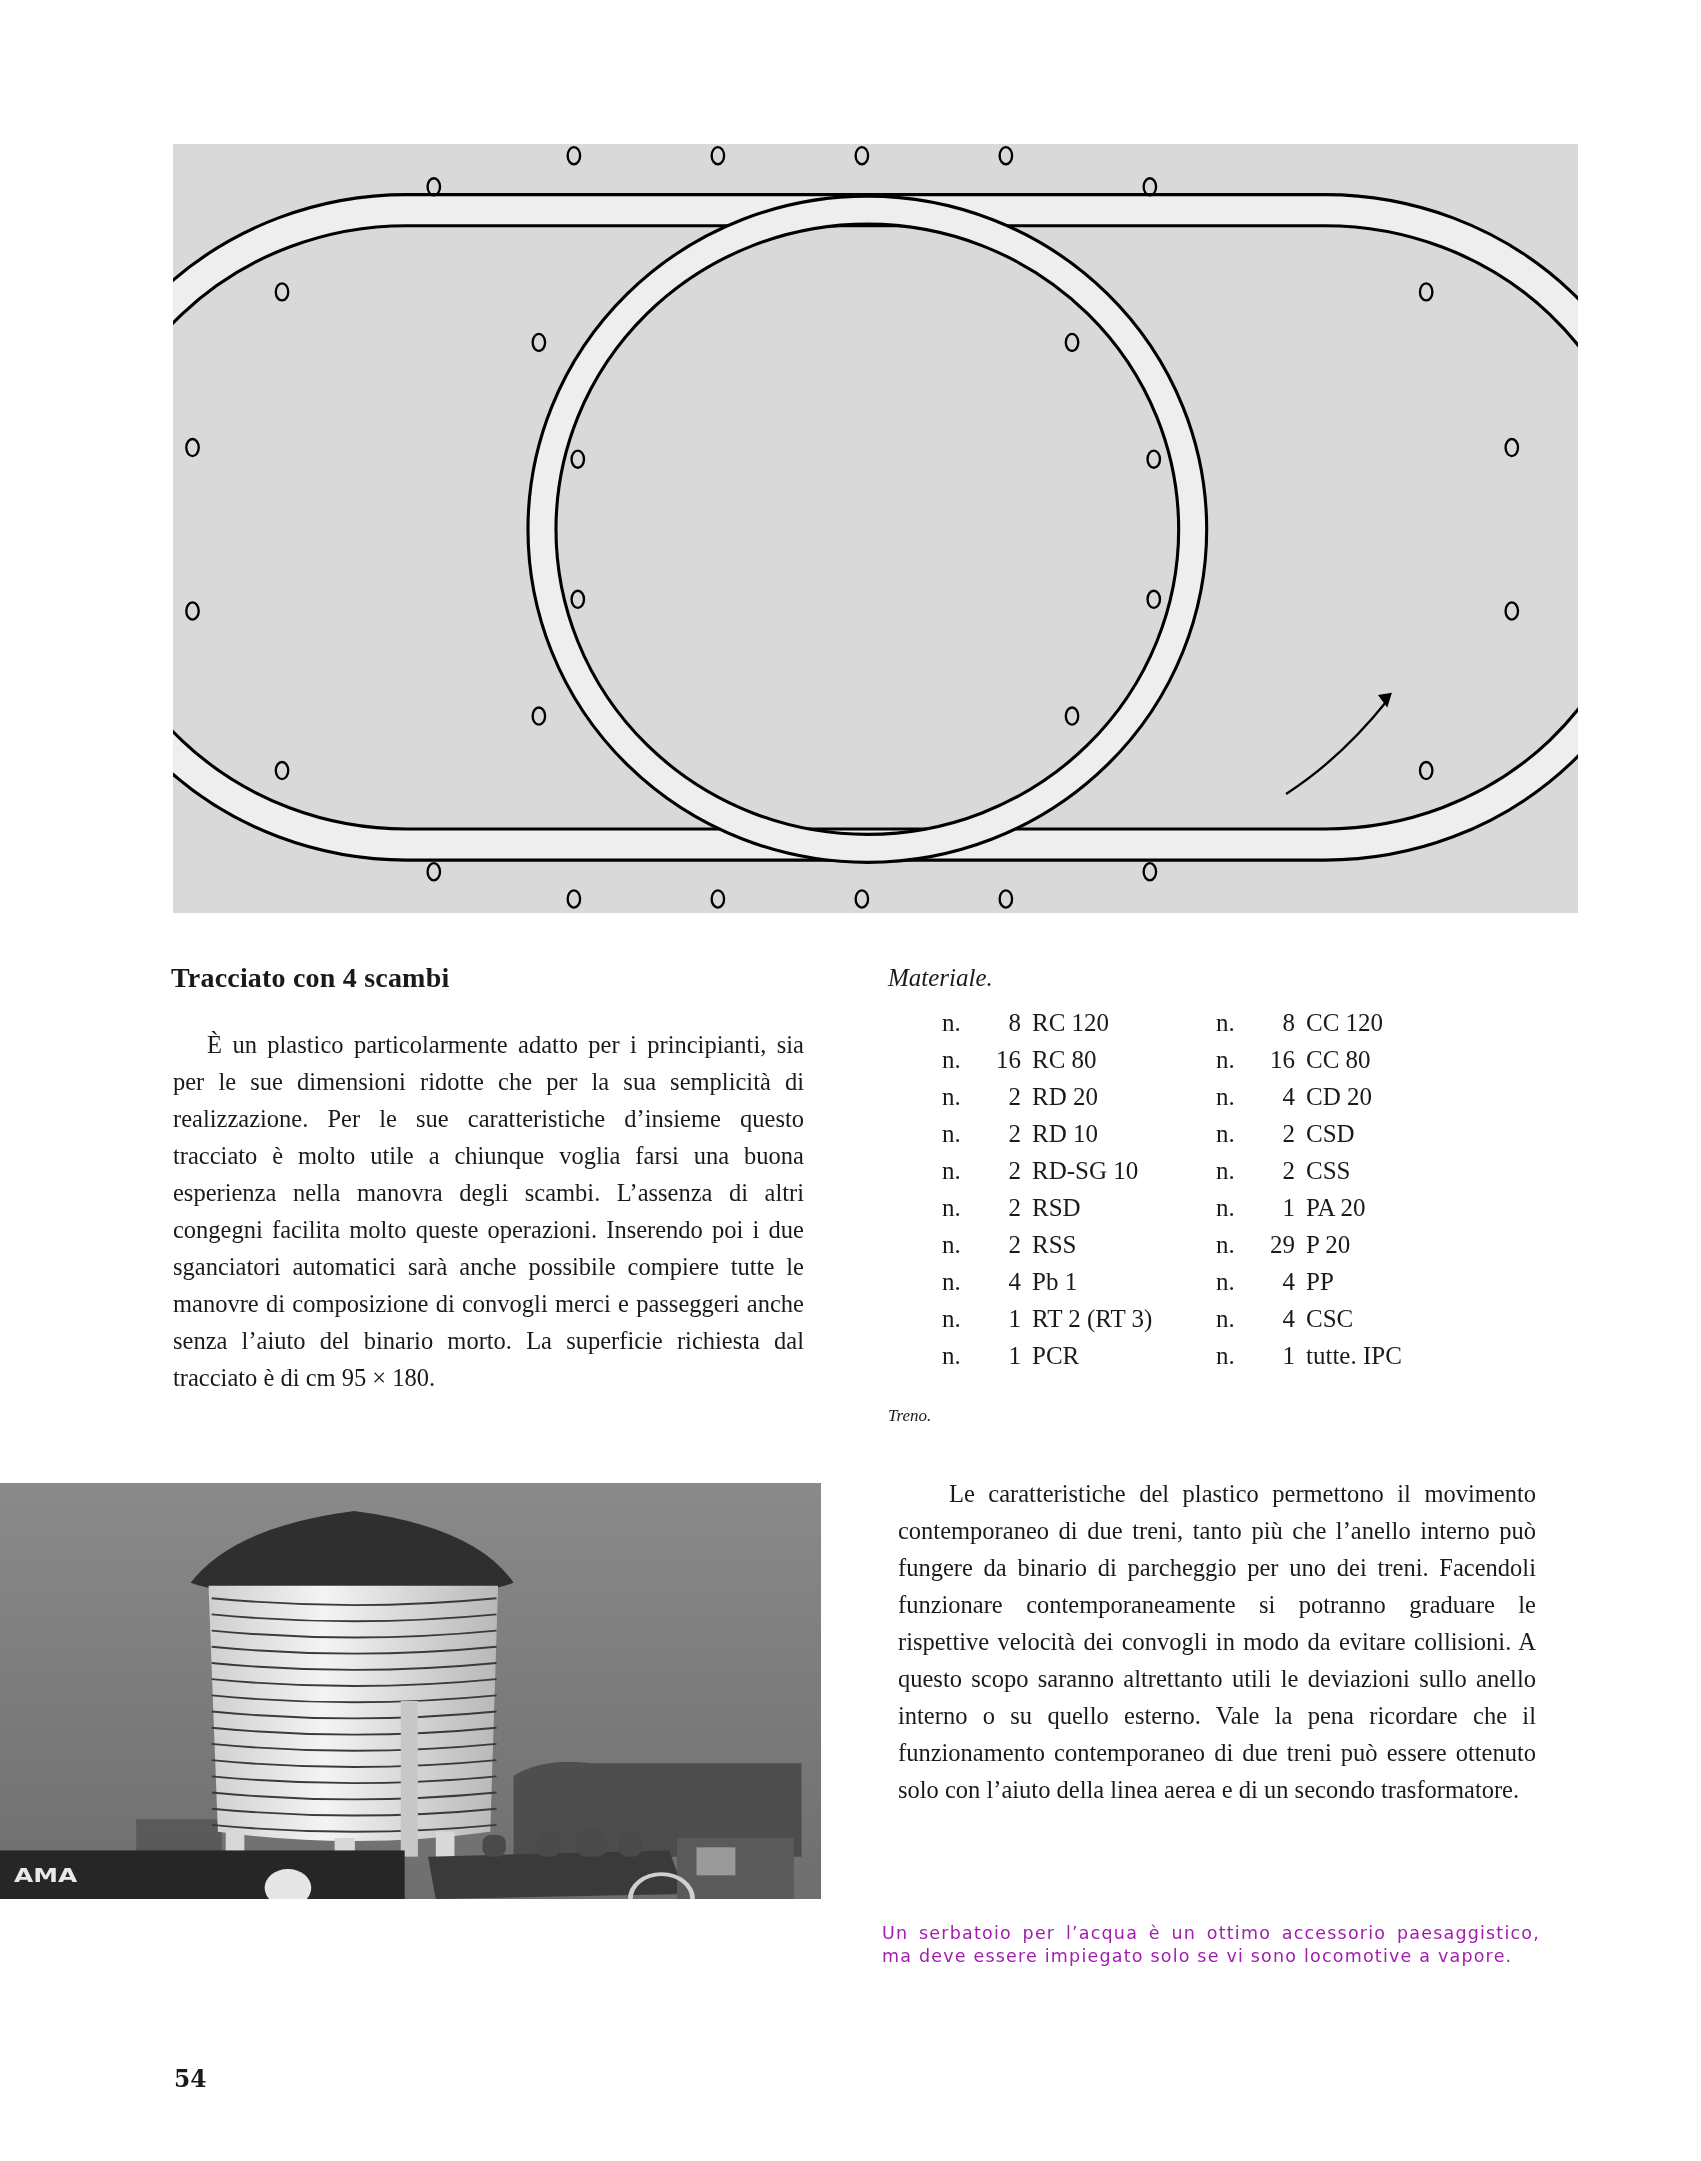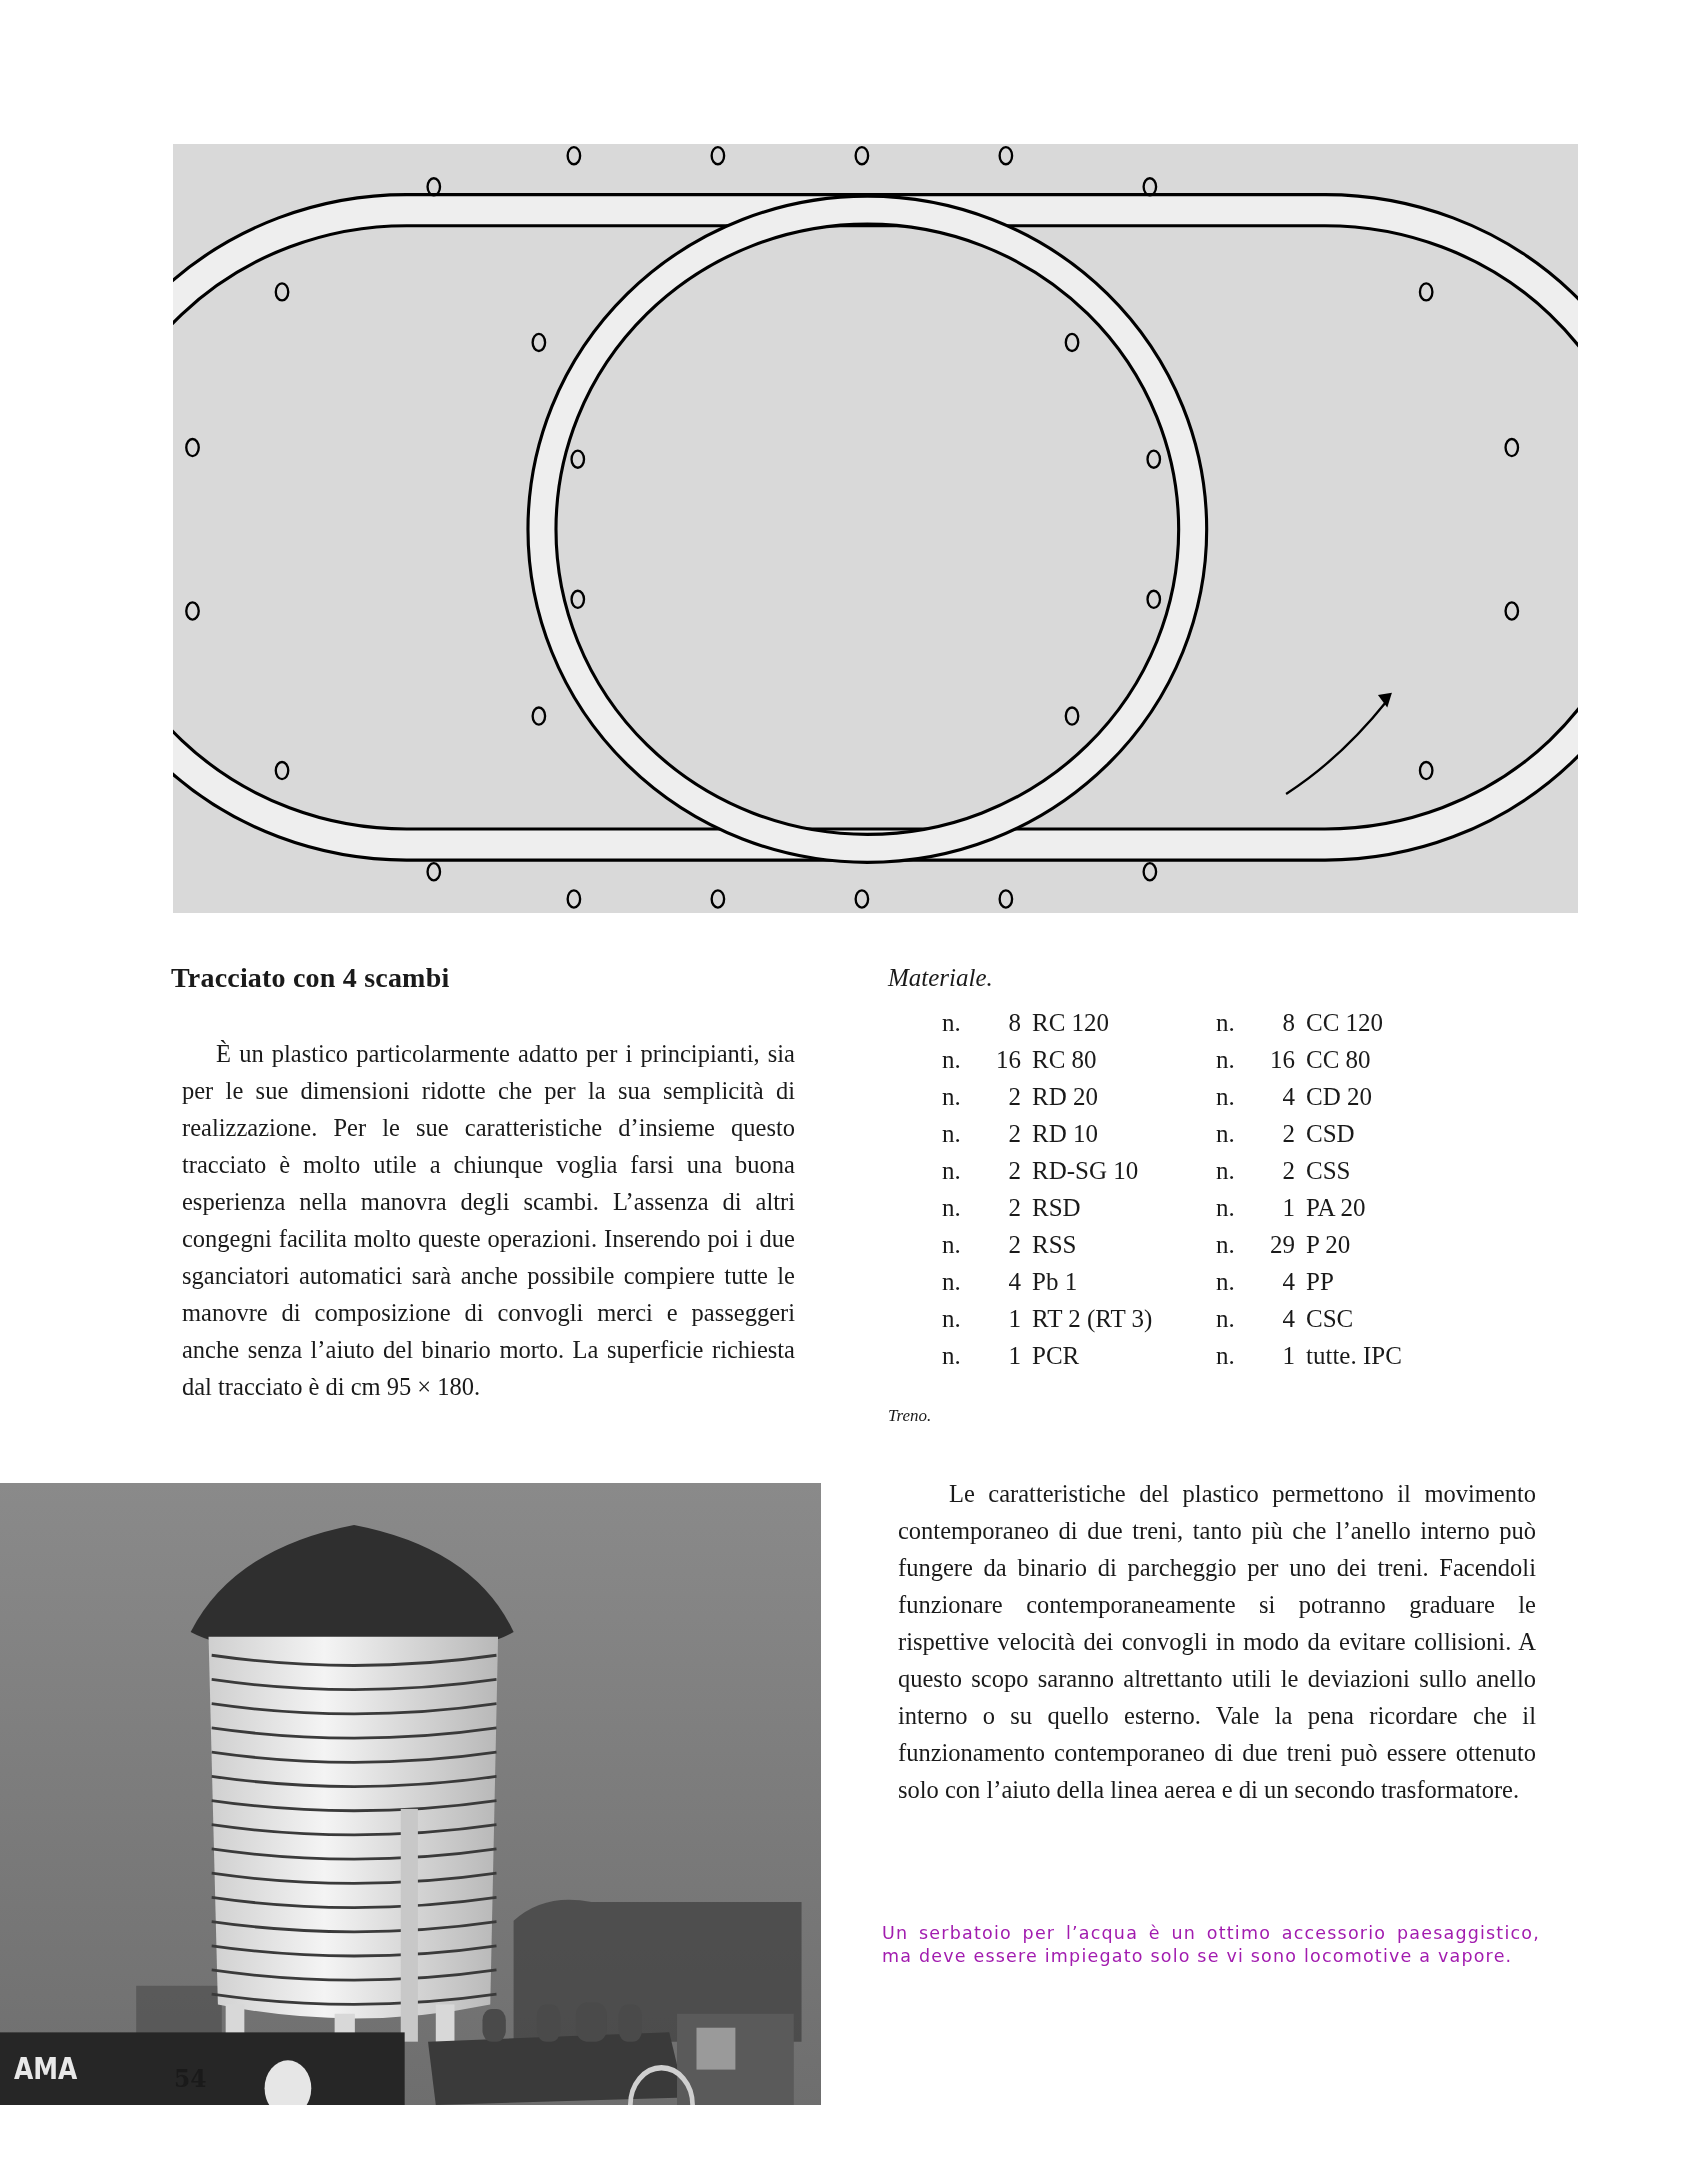--- a/index.html
+++ b/index.html
@@ -7,37 +7,37 @@
          font-family: "Liberation Serif", "DejaVu Serif", serif; color: #1a1a1a; }
 
   .diagram { position: absolute; left: 173px; top: 144px; width: 1405px; height: 769px;
              background: #d9d9d9; }
   .diagram svg { position: absolute; left: 0; top: 0; width: 100%; height: 100%; }
 
   .heading { position: absolute; left: 171px; top: 962px; font-size: 28px; font-weight: bold;
              letter-spacing: 0.2px; }
   .left-body { position: absolute; left: 173px; top: 1026px; width: 631px; font-size: 24.5px;
                line-height: 37px; text-align: justify; }
-  .left-body p { margin: 9px; text-indent: 34px; }
+  .left-body p { margin: 0; text-indent: 34px; }
 
   .materiale-title { position: absolute; left: 888px; top: 964px; font-size: 25px; font-style: italic; }
   .materials { position: absolute; left: 942px; top: 1004px; font-size: 25px; line-height: 37px; }
   .mat-col { position: absolute; top: 0; white-space: nowrap; }
   .mat-col.left { left: 0; }
   .mat-col.right { left: 274px; }
   .mat-row { display: flex; }
   .mat-row .n { width: 45px; }
   .mat-row .q { width: 34px; text-align: right; margin-right: 11px; }
 
   .treno-title { position: absolute; left: 888px; top: 1406px; font-size: 17px; font-style: italic; }
   .right-body { position: absolute; left: 882px; top: 1459px; width: 670px; font-size: 24.5px;
                 line-height: 37px; text-align: justify; }
   .right-body p { margin: 16px; text-indent: 51px; }
 
-  .photo { position: absolute; left: 0; top: 1483px; width: 821px; height: 622px;
+  .photo { position: absolute; left: 0; top: 1483px; width: 821px; height: 416px;
            background: #7d7d7d; overflow: hidden; }
   .photo svg { width: 100%; height: 100%; display: block; }
 
   .caption { position: absolute; left: 882px; top: 1922px; width: 658px;
              font-family: "DejaVu Sans", "Liberation Sans", sans-serif; font-size: 17.5px;
              line-height: 23.4px; letter-spacing: 1.2px; text-align: justify; color: #a21caf; }
 
   .page-number { position: absolute; left: 174px; top: 2065px; font-size: 23.4px; font-weight: bold;
                  font-family: "DejaVu Serif", serif; }
 </style>

